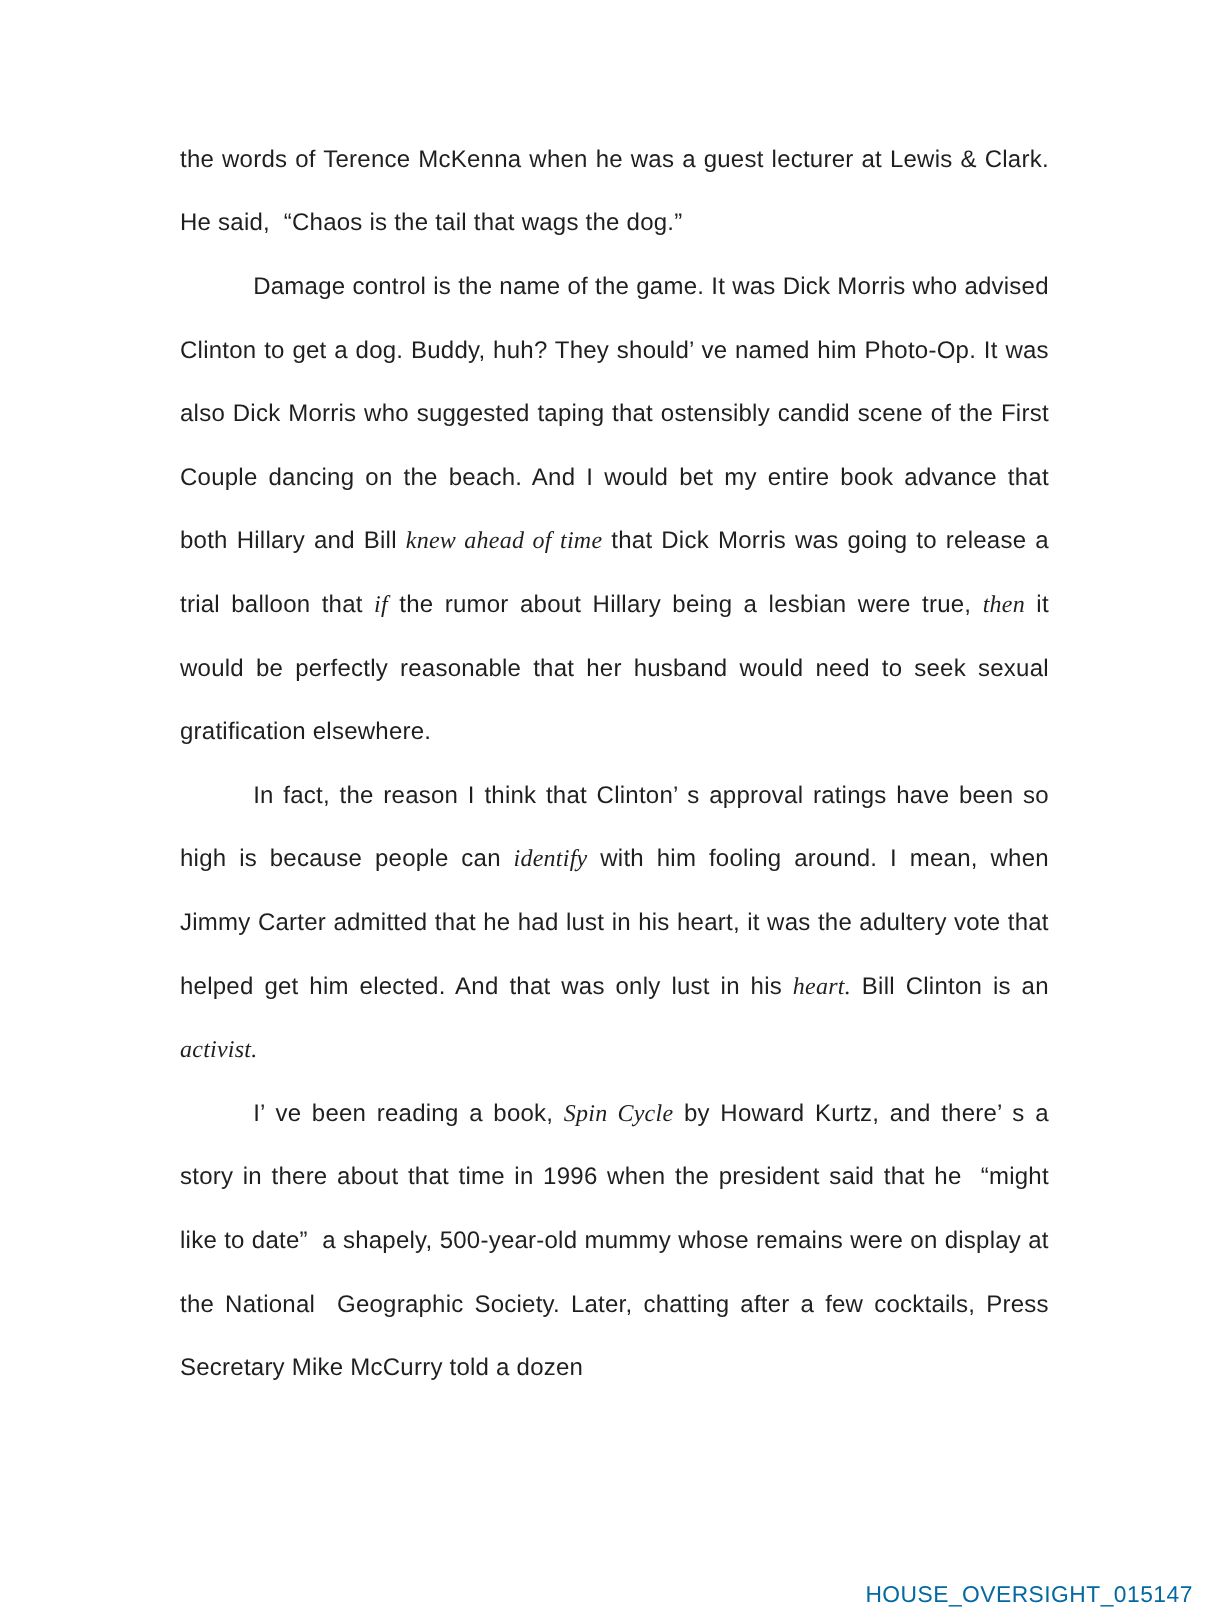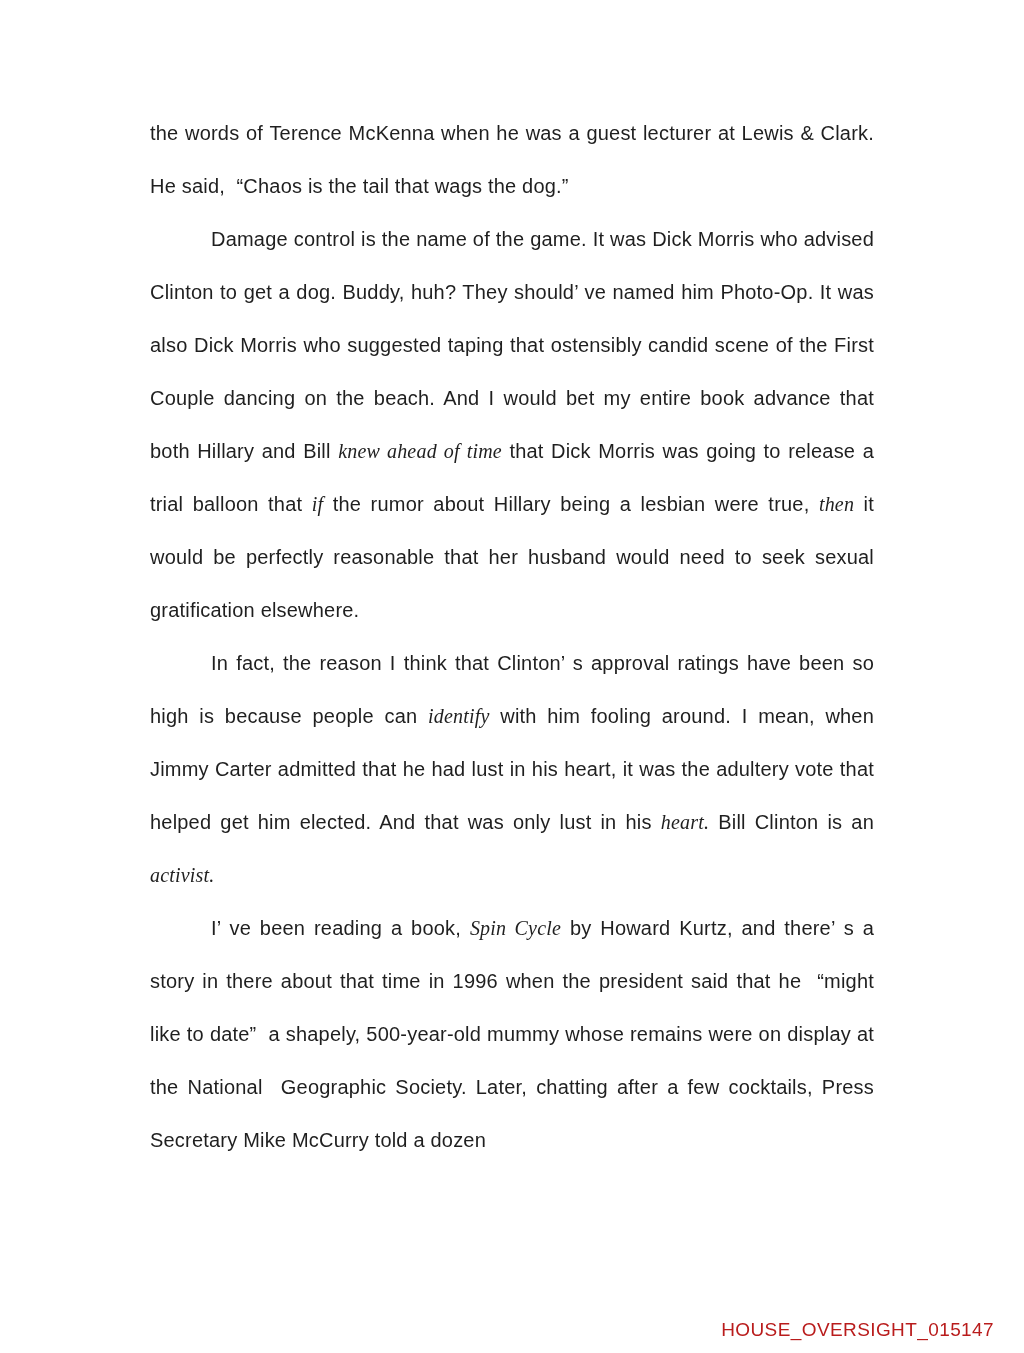--- a/index.html
+++ b/index.html
@@ -50,14 +50,14 @@
 </head>
 <body>
 
 <div class="page" style="background: rgb(255, 255, 255);">
   <div class="content" style="color: rgb(31, 31, 31);">
       <p class="para"><span>the words of Terence McKenna when he was a guest lecturer at Lewis &amp; Clark. He said,  “Chaos is the tail that wags the dog.”</span></p>
       <p class="para indent"><span>Damage control is the name of the game. It was Dick Morris who advised Clinton to get a dog. Buddy, huh? They should’ ve named him Photo-Op. It was also Dick Morris who suggested taping that ostensibly candid scene of the First Couple dancing on the beach. And I would bet my entire book advance that both Hillary and Bill </span><span class="italic">knew ahead of time</span><span> that Dick Morris was going to release a trial balloon that </span><span class="italic">if</span><span> the rumor about Hillary being a lesbian were true, </span><span class="italic">then</span><span> it would be perfectly reasonable that her husband would need to seek sexual gratification elsewhere.</span></p>
       <p class="para indent"><span>In fact, the reason I think that Clinton’ s approval ratings have been so high is because people can </span><span class="italic">identify</span><span> with him fooling around. I mean, when Jimmy Carter admitted that he had lust in his heart, it was the adultery vote that helped get him elected. And that was only lust in his </span><span class="italic">heart.</span><span> Bill Clinton is an </span><span class="italic">activist.</span></p>
       <p class="para indent"><span>I’ ve been reading a book, </span><span class="italic">Spin Cycle</span><span> by Howard Kurtz, and there’ s a story in there about that time in 1996 when the president said that he  “might like to date”  a shapely, 500-year-old mummy whose remains were on display at the National  Geographic Society. Later, chatting after a few cocktails, Press Secretary Mike McCurry told a dozen</span></p>
     </div>
-  <div class="stamp" style="color: #b91c1c;">HOUSE_OVERSIGHT_015147</div>
+  <div class="stamp" style="color: #0369a1;">HOUSE_OVERSIGHT_015147</div>
 </div>
 
 </body></html>

